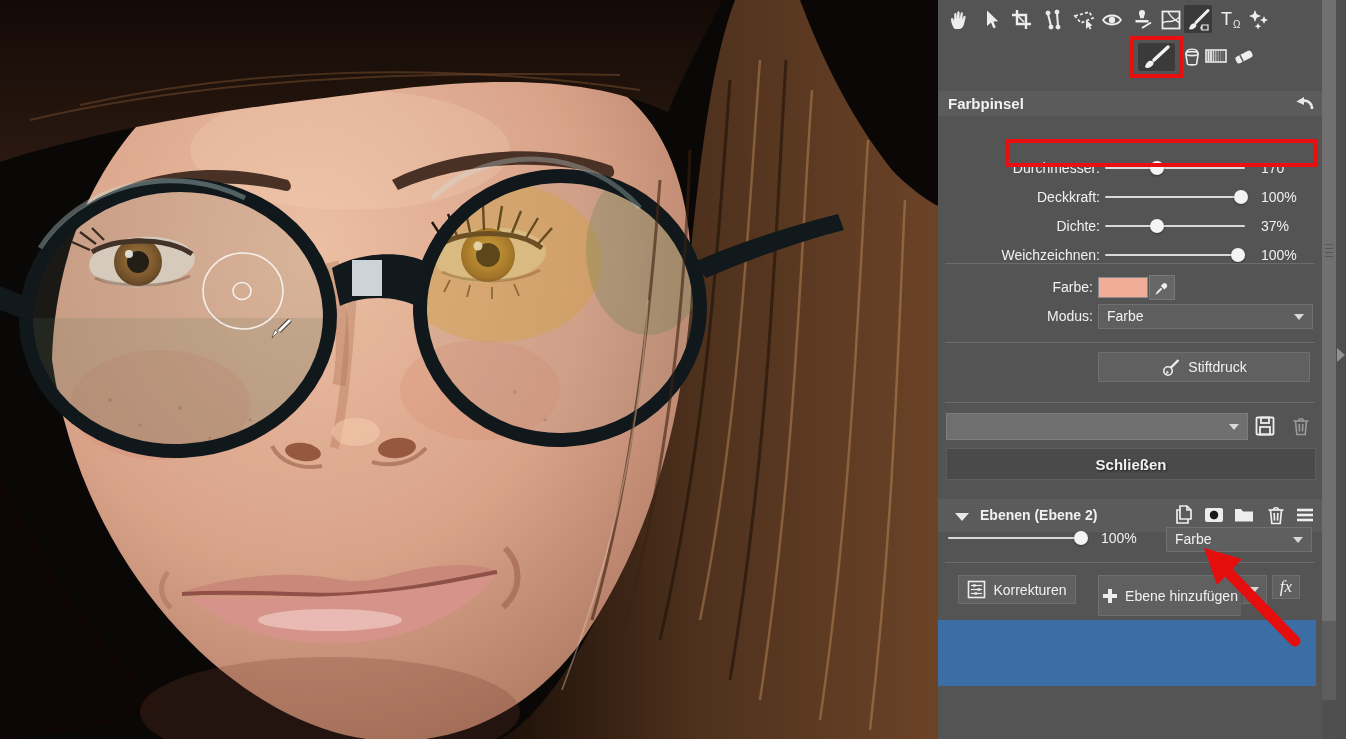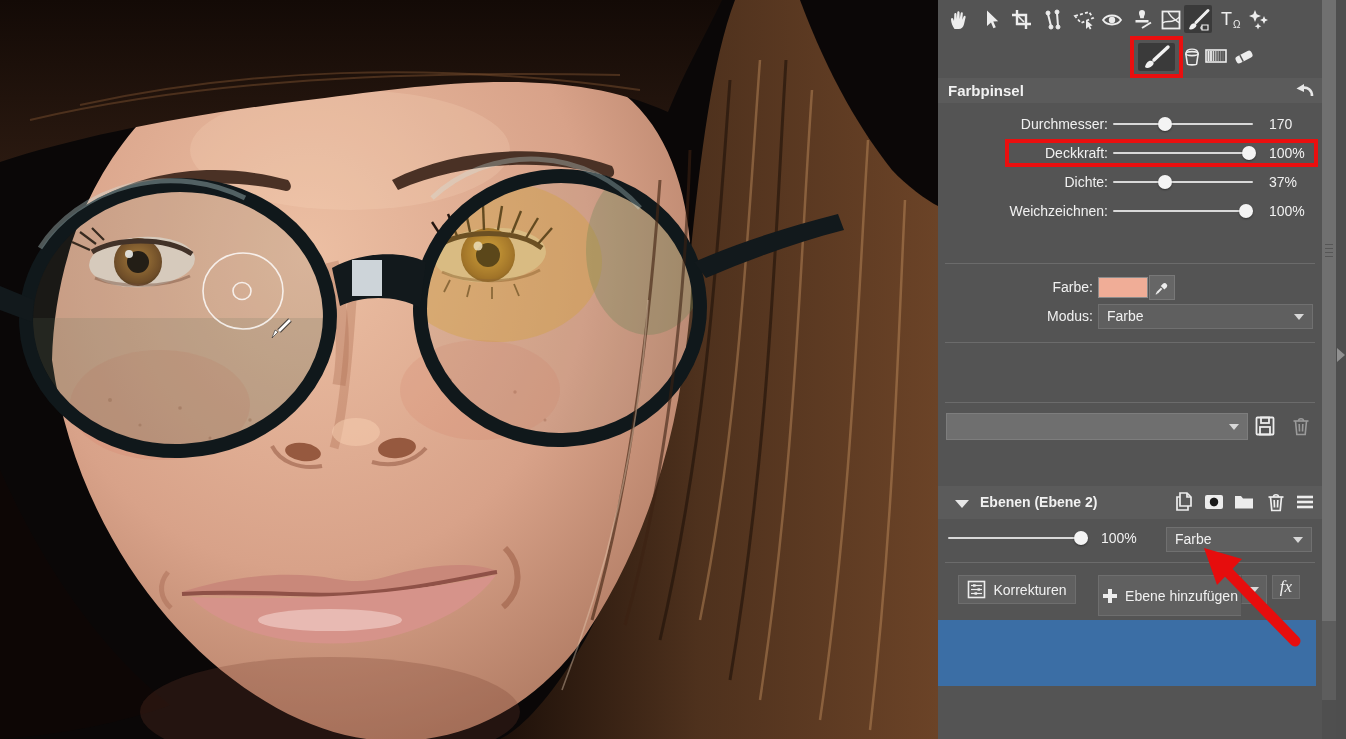--- a/index.html
+++ b/index.html
@@ -12,24 +12,24 @@
   
   #photo { position:absolute; left:0; top:0; width:938px; height:739px; }
   #photo svg { display:block; }
   
   #panel { position:absolute; left:938px; top:0; width:384px; height:739px; background:#545454; }
   .abs { position:absolute; }
   .icon24 { width:24px; height:24px; display:flex; align-items:center; justify-content:center; }
   .icon24 svg, .icon20 svg { display:block; }
   .toolbtn { cursor:pointer; }
   .active-sq { background:#3a3a3a; border-radius:2px; }
-  .band { background:#5b5b5b; }
+  .band { background:#5b5b5b;margin-top:13px; }
   .bold { font-weight:bold; }
   
-  .srow { position:absolute; left:8px; width:304px; height:24px; }
+  .srow { position:absolute; left:0; width:304px; height:24px;margin-top:44px; }
   .slabel { position:absolute; left:0; top:0; width:162px; text-align:right; line-height:24px; }
   .strack { position:absolute; left:167px; top:11px; width:140px; height:2px; background:#d9d9d9; border-radius:1px; }
   .sthumb { position:absolute; top:1px; width:14px; height:14px; background:#f4f4f4; border-radius:50%;
             transform:translate(-50%,-50%); box-shadow:0 1px 2px rgba(0,0,0,.4); }
   .sval { position:absolute; left:323px; top:0; line-height:24px; }
   .divider { position:absolute; left:7px; width:370px; height:1px; background:#6b6b6b; }
   
   .combo { background:#5f5f5f; border:1px solid #707070; position:absolute; }
   .combo .caret { position:absolute; right:8px; top:50%; margin-top:-3px; width:0; height:0;
                   border-left:5px solid transparent; border-right:5px solid transparent; border-top:6px solid #d8d8d8; }
@@ -390,20 +390,28 @@
         </svg>
     </div>
     <div class="abs" style="left:0;top:305px;width:155px;text-align:right;line-height:22px">Modus:</div>
     <div class="combo" style="left:160px;top:304px;width:215px;height:25px">
       <span style="position:absolute;left:8px;line-height:23px">Farbe</span>
       <span class="caret"></span>
     </div>
 
     <div class="divider" style="top:342px"></div>
 
+    <div class="abs btn" style="left:160px;top:352px;width:212px;height:30px">
+      <svg width="20" height="20" viewBox="0 0 20 20">
+          <circle cx="7" cy="14" r="4.2" fill="none" stroke="#ededed" stroke-width="1.6"></circle>
+          <line x1="9.5" y1="11" x2="17.5" y2="3" stroke="#ededed" stroke-width="2.4"></line>
+          <polygon points="4.5,17.5 8,15.5 6,13.8" fill="#ededed"></polygon>
+        </svg>
+      <span>Stiftdruck</span>
+    </div>
 
     <div class="divider" style="top:402px"></div>
 
     <div class="combo" style="left:8px;top:413px;width:302px;height:27px;background:#6f6f6f;border-color:#7d7d7d">
       <span style="position:absolute;left:8px;line-height:25px"></span>
       <span class="caret"></span>
     </div>
     <div class="abs toolbtn icon24" style="left:315px;top:414px">
       <svg width="24" height="24" viewBox="0 0 24 24" fill="none" stroke="#ededed" stroke-width="1.8">
           <rect x="3.5" y="3.5" width="17" height="17" rx="1"></rect>
@@ -414,20 +422,23 @@
     <div class="abs toolbtn icon24" style="left:351px;top:414px">
       <svg width="22" height="22" viewBox="0 0 22 22" fill="none" stroke="#9a9a9a" stroke-width="1.6">
           <line x1="3.5" y1="6" x2="18.5" y2="6"></line>
           <path d="M8.5,6 C8.5,3 13.5,3 13.5,6"></path>
           <path d="M5.5,6 L6.8,19.5 H15.2 L16.5,6"></path>
           <line x1="9.2" y1="9" x2="9.5" y2="16.5"></line>
           <line x1="12.8" y1="9" x2="12.5" y2="16.5"></line>
         </svg>
     </div>
 
+    <div class="abs btn bold" style="left:8px;top:448px;width:370px;height:32px;background:#4a4a4a;border-color:#5e5e5e;font-size:15px;text-shadow:1px 1px 2px rgba(0,0,0,.6)">
+      <span>Schließen</span>
+    </div>
 
     <div class="abs band" style="left:0;top:486px;width:384px;height:33px">
       <span class="abs toolbtn" style="left:17px;top:14px;width:0;height:0;border-left:7px solid transparent;border-right:7px solid transparent;border-top:8px solid #e8e8e8"></span>
       <span class="abs bold" style="left:42px;line-height:33px;font-size:14px">Ebenen (Ebene 2)</span>
       <div class="abs toolbtn icon24" style="left:234px;top:4px">
         <svg width="24" height="24" viewBox="0 0 24 24" fill="none" stroke="#ededed" stroke-width="1.7">
             <path d="M8,3 H15 L19,7 V16 H8 Z"></path>
             <path d="M15,3 V7 H19"></path>
             <path d="M8,7 H5 V20 H16 V16"></path>
           </svg>

